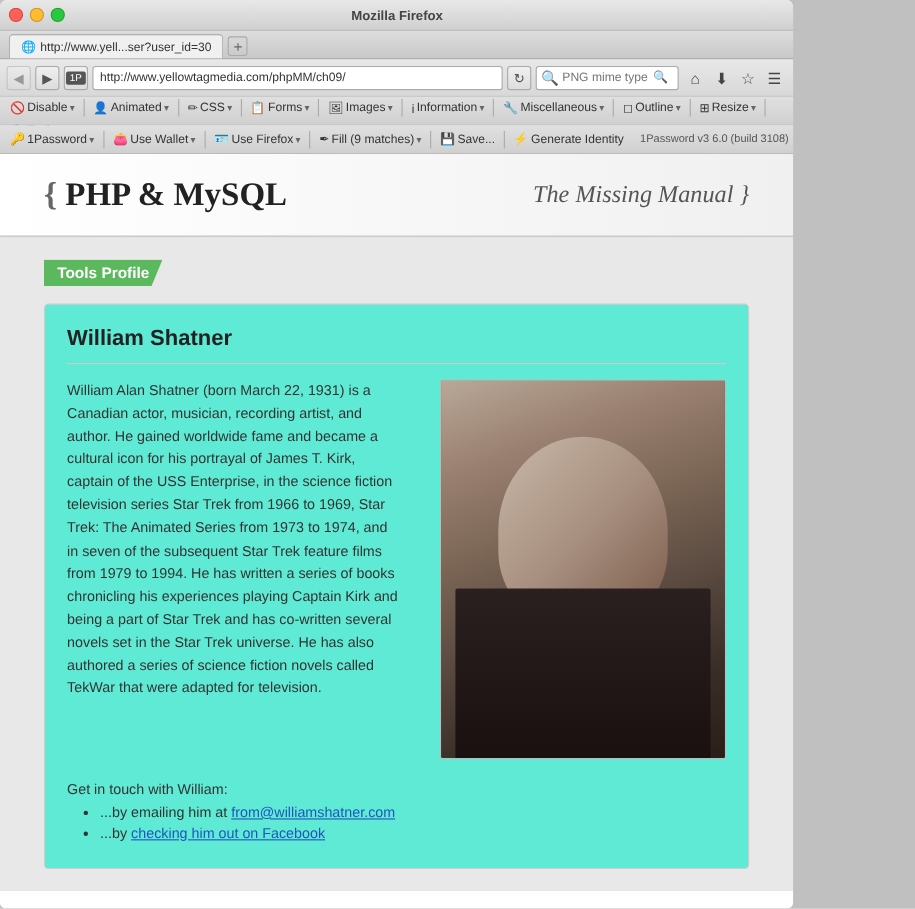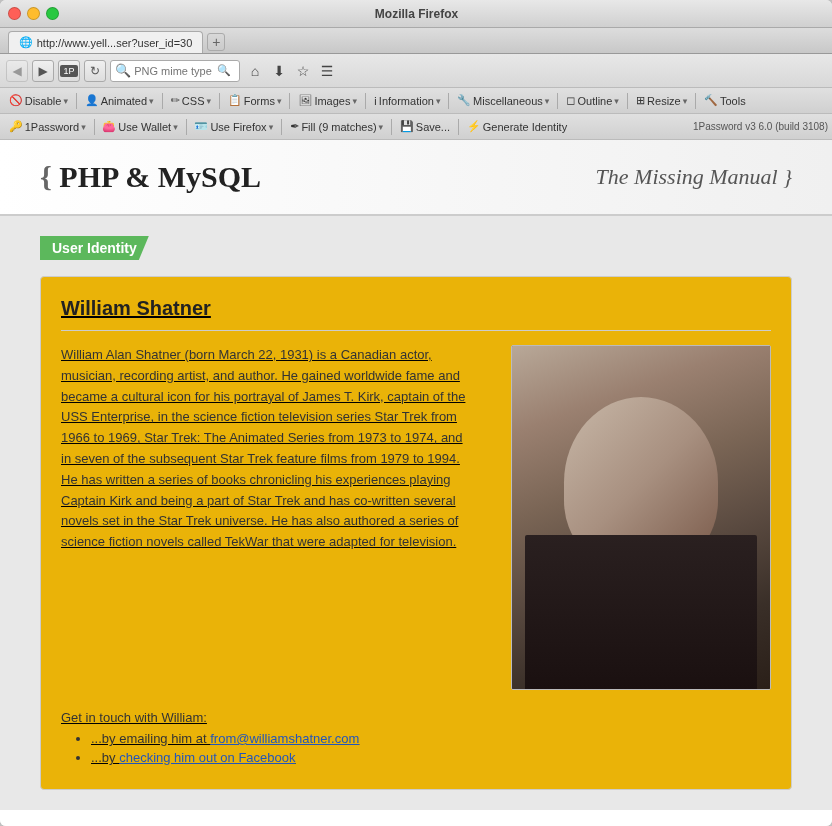--- a/index.html
+++ b/index.html
@@ -1,19 +1,19 @@
 <!DOCTYPE html>
 <html><head>
   <meta charset="utf-8">
   <style>
     * { margin: 0; padding: 0; box-sizing: border-box; }
     body { width: 832px; height: 826px; background: #c0c0c0; font-family: Arial, sans-serif; font-size: 13px; overflow: hidden; }
 
     
-    .window { width: 832px; height: 826px; background: #ececec; border-radius: 6px; overflow: hidden; display: flex; flex-direction: column; }
+    .window { width: 721px; height: 826px; background: #ececec; border-radius: 6px; overflow: hidden; display: flex; flex-direction: column; }
 
     
     .titlebar { background: linear-gradient(to bottom, #e8e8e8, #d0d0d0); height: 28px; display: flex; align-items: center; padding: 0 8px; border-bottom: 1px solid #aaa; flex-shrink: 0; }
     .window-buttons { display: flex; gap: 6px; margin-right: 10px; }
     .win-btn { width: 13px; height: 13px; border-radius: 50%; border: 1px solid rgba(0,0,0,0.2); }
     .win-btn.close { background: #ff5f57; }
     .win-btn.minimize { background: #febc2e; }
     .win-btn.maximize { background: #28c840; }
     .title-text { flex: 1; text-align: center; font-size: 12px; color: #444; font-weight: bold; }
     .title-right { width: 60px; }
@@ -57,21 +57,21 @@
     .book-title { font-size: 30px; font-weight: bold; font-family: Georgia, serif; color: #222; }
     .book-subtitle { font-size: 22px; font-family: Georgia, serif; color: #555; font-style: italic; text-align: right; }
 
     
     .page-body { padding: 20px 40px; background: #e8e8e8; }
 
     
     .section-header { background: #5cb85c; color: white; padding: 4px 12px; font-size: 14px; font-weight: bold; display: inline-block; clip-path: polygon(0 0, 100% 0, calc(100% - 10px) 100%, 0 100%); margin-bottom: 16px; }
 
     
-    .profile-card { background: #eab308; border: 1px solid #ccc; border-radius: 4px; padding: 20px; text-decoration: underline; }
+    .profile-card { background: #5eead4; border: 1px solid #ccc; border-radius: 4px; padding: 20px; }
     .profile-name { font-size: 20px; font-weight: bold; color: #222; border-bottom: 1px solid #ccc; padding-bottom: 10px; margin-bottom: 14px; }
     .profile-content { display: flex; gap: 38px; }
     .profile-text { flex: 1; font-size: 13px; line-height: 1.6; color: #333; }
     .profile-photo { width: 260px; height: 345px; background: linear-gradient(135deg, #8B7355 0%, #6b5a47 30%, #4a3f35 60%, #3a2f25 100%); border: 1px solid #bbb; flex-shrink: 0; border-radius: 2px; overflow: hidden; display: flex; align-items: center; justify-content: center; }
 
     
     .photo-inner { width: 100%; height: 100%; background: linear-gradient(160deg, #b8a898 0%, #9a8070 20%, #7a6555 40%, #5a4a40 60%, #3a2f28 80%, #2a1f18 100%); position: relative; }
     .photo-inner::before { content: ''; position: absolute; top: 15%; left: 20%; width: 60%; height: 50%; border-radius: 50% 50% 40% 40%; background: linear-gradient(135deg, #c8b8a8, #a89080, #785848); }
     .photo-inner::after { content: ''; position: absolute; bottom: 0; left: 5%; width: 90%; height: 45%; background: linear-gradient(to bottom, #2a2020, #1a1010); border-radius: 2px 2px 0 0; }
 
@@ -111,20 +111,23 @@
 
   <div class="navbar">
     <div class="nav-btn disabled">
       <span>◀</span>
     </div>
     <div class="nav-btn">
       <span>▶</span>
     </div>
     <div class="nav-btn">
       <span class="nav-badge">1P</span>
+    </div>
+    <div class="urlbar">
+      <span class="url-text">http://www.yellowtagmedia.com/phpMM/ch09/</span>
     </div>
     <div class="nav-btn">
       <span>↻</span>
     </div>
     <div class="nav-search">
       <span>🔍</span>
       <input type="text" style="border: none; outline: none; font-size: 11px; width: 80px;" placeholder="PNG mime type">
       <span class="search-icon-btn">🔍</span>
     </div>
     <div class="nav-icons">
@@ -243,21 +246,21 @@
           <span> PHP &amp; MySQL</span>
         </div>
         <div class="book-subtitle">
           <span>The Missing Manual }</span>
         </div>
       </div>
 
       <div class="page-body">
 
         
-        <div class="section-header">User Identity</div>
+        <div class="section-header">Tools Profile</div>
 
         
         <div class="profile-card">
           <div class="profile-name">William Shatner</div>
           <div class="profile-content">
             <div class="profile-text">William Alan Shatner (born March 22, 1931) is a Canadian actor, musician, recording artist, and author. He gained worldwide fame and became a cultural icon for his portrayal of James T. Kirk, captain of the USS Enterprise, in the science fiction television series Star Trek from 1966 to 1969, Star Trek: The Animated Series from 1973 to 1974, and in seven of the subsequent Star Trek feature films from 1979 to 1994. He has written a series of books chronicling his experiences playing Captain Kirk and being a part of Star Trek and has co-written several novels set in the Star Trek universe. He has also authored a series of science fiction novels called TekWar that were adapted for television.</div>
             <div class="profile-photo">
               <div class="photo-inner"></div>
             </div>
           </div>

